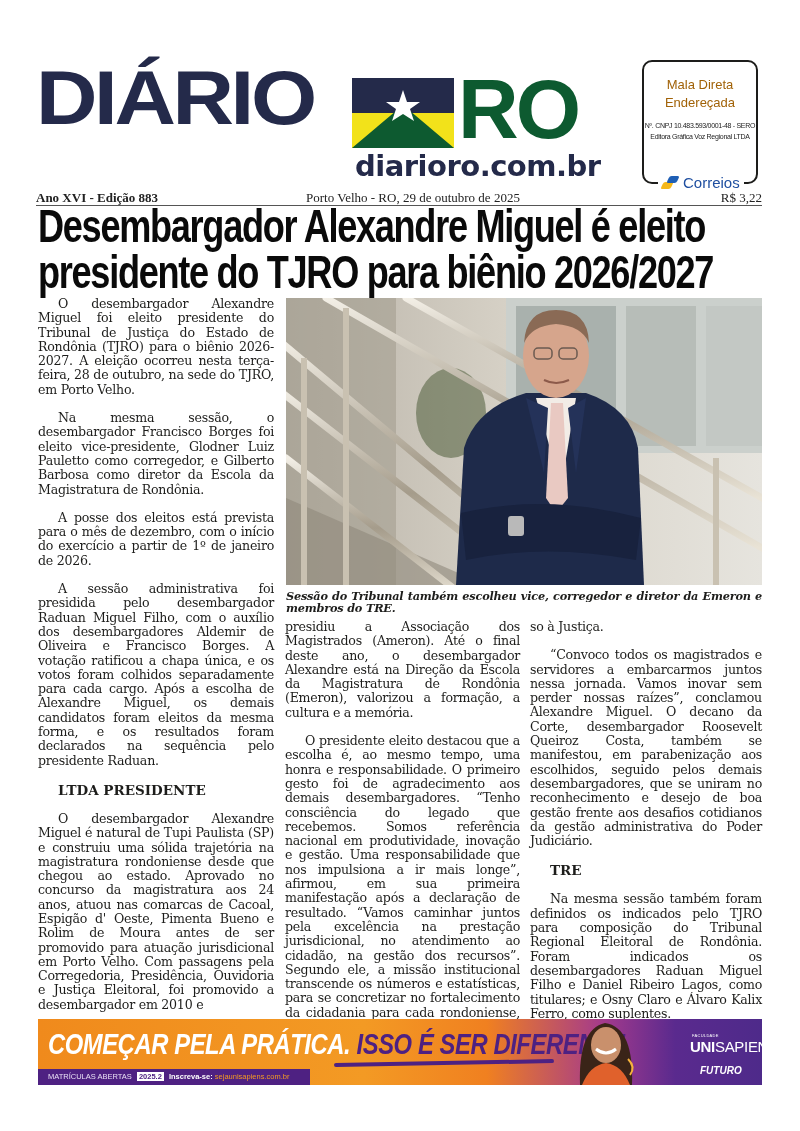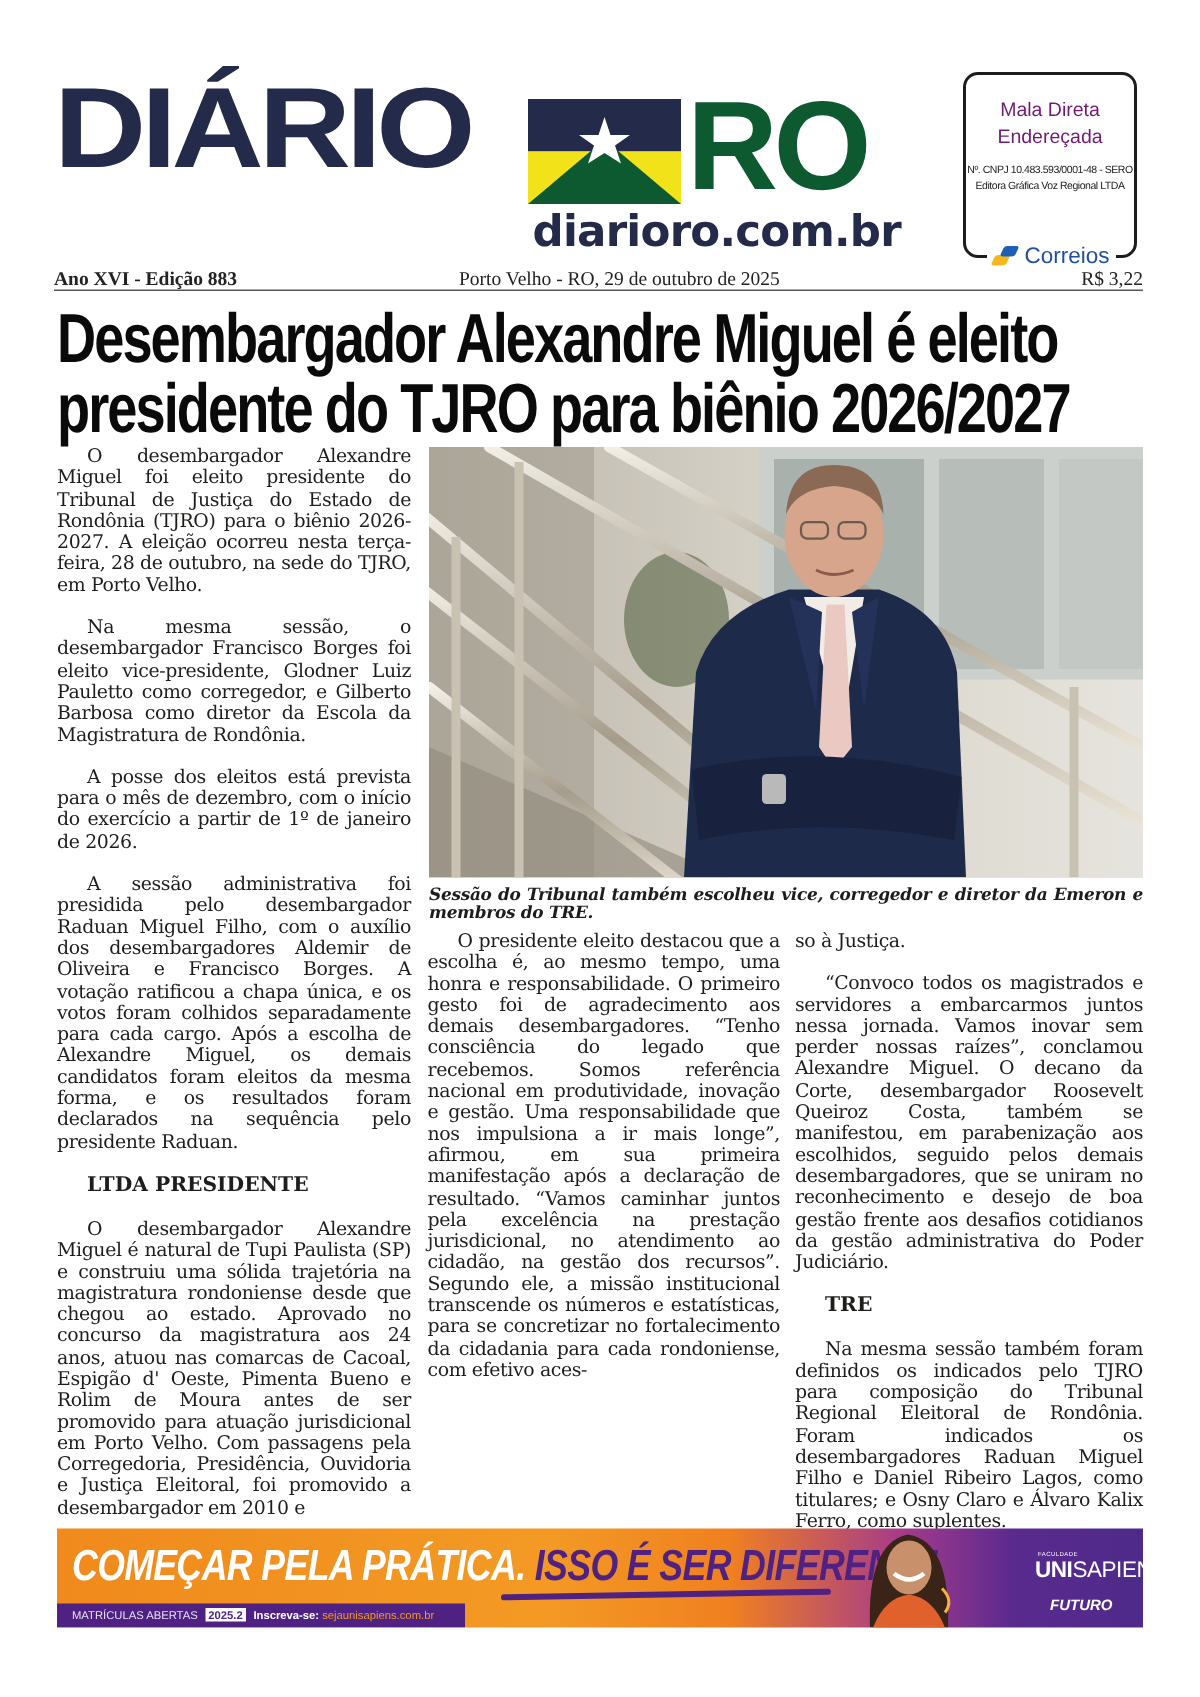--- a/index.html
+++ b/index.html
@@ -1,20 +1,20 @@
 <!DOCTYPE html>
 <html><head>
 <meta charset="utf-8">
 <style>
   * { box-sizing: border-box; margin: 0; padding: 0; }
   html, body { width: 800px; height: 1131px; background: #ffffff; overflow: hidden; }
   body { position: relative; font-family: "DejaVu Serif", serif; color: #1d1d1b; }
 
   
-  .masthead { position: absolute; left: 0; top: 0; width: 675px; height: 200px; }
+  .masthead { position: absolute; left: 0; top: 12px; width: 675px; height: 200px; }
   .logo-diario {
     position: absolute; left: 36px; top: 48px;
     font-family: "Liberation Sans", sans-serif; font-weight: 900;
     font-size: 76px; line-height: 76px; letter-spacing: -3px;
     color: #242a4a; transform: scaleX(1.12); transform-origin: left top;
   }
   .logo-flag { position: absolute; left: 352px; top: 66px; width: 102px; height: 70px; overflow: hidden; }
   .logo-ro {
     position: absolute; left: 458px; top: 55px;
     font-family: "Liberation Sans", sans-serif; font-weight: 900;
@@ -23,21 +23,21 @@
   .logo-url {
     position: absolute; left: 355px; top: 138px;
     font-family: "DejaVu Sans", sans-serif; font-weight: 700;
     font-size: 29px; line-height: 32px; color: #242a4a; letter-spacing: -0.5px;
   }
   .mail-box {
     position: absolute; left: 642px; top: 48px; width: 116px; height: 124px;
     border: 2px solid #1d1d1b; border-radius: 10px; text-align: center;
     font-family: "Liberation Sans", sans-serif;
   }
-  .mail-title { margin-top: 14px; font-size: 13px; line-height: 18px; color: #701a75; }
+  .mail-title { margin-top: 14px; font-size: 13px; line-height: 18px; color: #a16207; }
   .mail-cnpj { margin-top: 8px; font-size: 7px; line-height: 11px; color: #222; white-space: nowrap; letter-spacing: -0.3px; }
   .mail-correios {
     position: absolute; left: 14px; bottom: -9px; background: #fff; padding: 0 4px;
     display: flex; align-items: center; gap: 3px;
     font-size: 15px; color: #1f4fa0; font-weight: 400;
   }
   .correios-mark { width: 18px; height: 14px; position: relative; }
   .correios-mark span { position: absolute; width: 10px; height: 7px; border-radius: 2px; transform: skewX(-25deg); }
 
   .meta-line {
@@ -215,20 +215,21 @@
     <path d="M238,45 Q240,12 270,12 Q302,12 303,45 Q296,28 270,26 Q245,28 238,45 Z" fill="#8a6a55"></path>
     <rect x="248" y="50" width="18" height="11" rx="4" fill="none" stroke="#6b5a50" stroke-width="1.5"></rect>
     <rect x="273" y="50" width="18" height="11" rx="4" fill="none" stroke="#6b5a50" stroke-width="1.5"></rect>
     <path d="M258,82 Q270,88 283,82" stroke="#8c5a4a" stroke-width="2" fill="none"></path>
   </svg>
 </div>
 
 <div class="caption">Sessão do Tribunal também escolheu vice, corregedor e diretor da Emeron e membros do TRE.</div>
 
 <div class="col col2">
+  <p class="noind">presidiu a Associação dos Magistrados (Ameron). Até o final deste ano, o desembargador Alexandre está na Direção da Escola da Magistratura de Rondônia (Emeron), valorizou a formação, a cultura e a memória.</p>
   <p>O presidente eleito destacou que a escolha é, ao mesmo tempo, uma honra e responsabilidade. O primeiro gesto foi de agradecimento aos demais desembargadores. “Tenho consciência do legado que recebemos. Somos referência nacional em produtividade, inovação e gestão. Uma responsabilidade que nos impulsiona a ir mais longe”, afirmou, em sua primeira manifestação após a declaração de resultado. “Vamos caminhar juntos pela excelência na prestação jurisdicional, no atendimento ao cidadão, na gestão dos recursos”. Segundo ele, a missão institucional transcende os números e estatísticas, para se concretizar no fortalecimento da cidadania para cada rondoniense, com efetivo aces-</p>
 </div>
 
 <div class="col col3">
   <p class="noind">so à Justiça.</p>
   <p>“Convoco todos os magistrados e servidores a embarcarmos juntos nessa jornada. Vamos inovar sem perder nossas raízes”, conclamou Alexandre Miguel. O decano da Corte, desembargador Roosevelt Queiroz Costa, também se manifestou, em parabenização aos escolhidos, seguido pelos demais desembargadores, que se uniram no reconhecimento e desejo de boa gestão frente aos desafios cotidianos da gestão administrativa do Poder Judiciário.</p>
   <h3>TRE</h3>
   <p>Na mesma sessão também foram definidos os indicados pelo TJRO para composição do Tribunal Regional Eleitoral de Rondônia. Foram indicados os desembargadores Raduan Miguel Filho e Daniel Ribeiro Lagos, como titulares; e Osny Claro e Álvaro Kalix Ferro, como suplentes.</p>
 </div>
 

